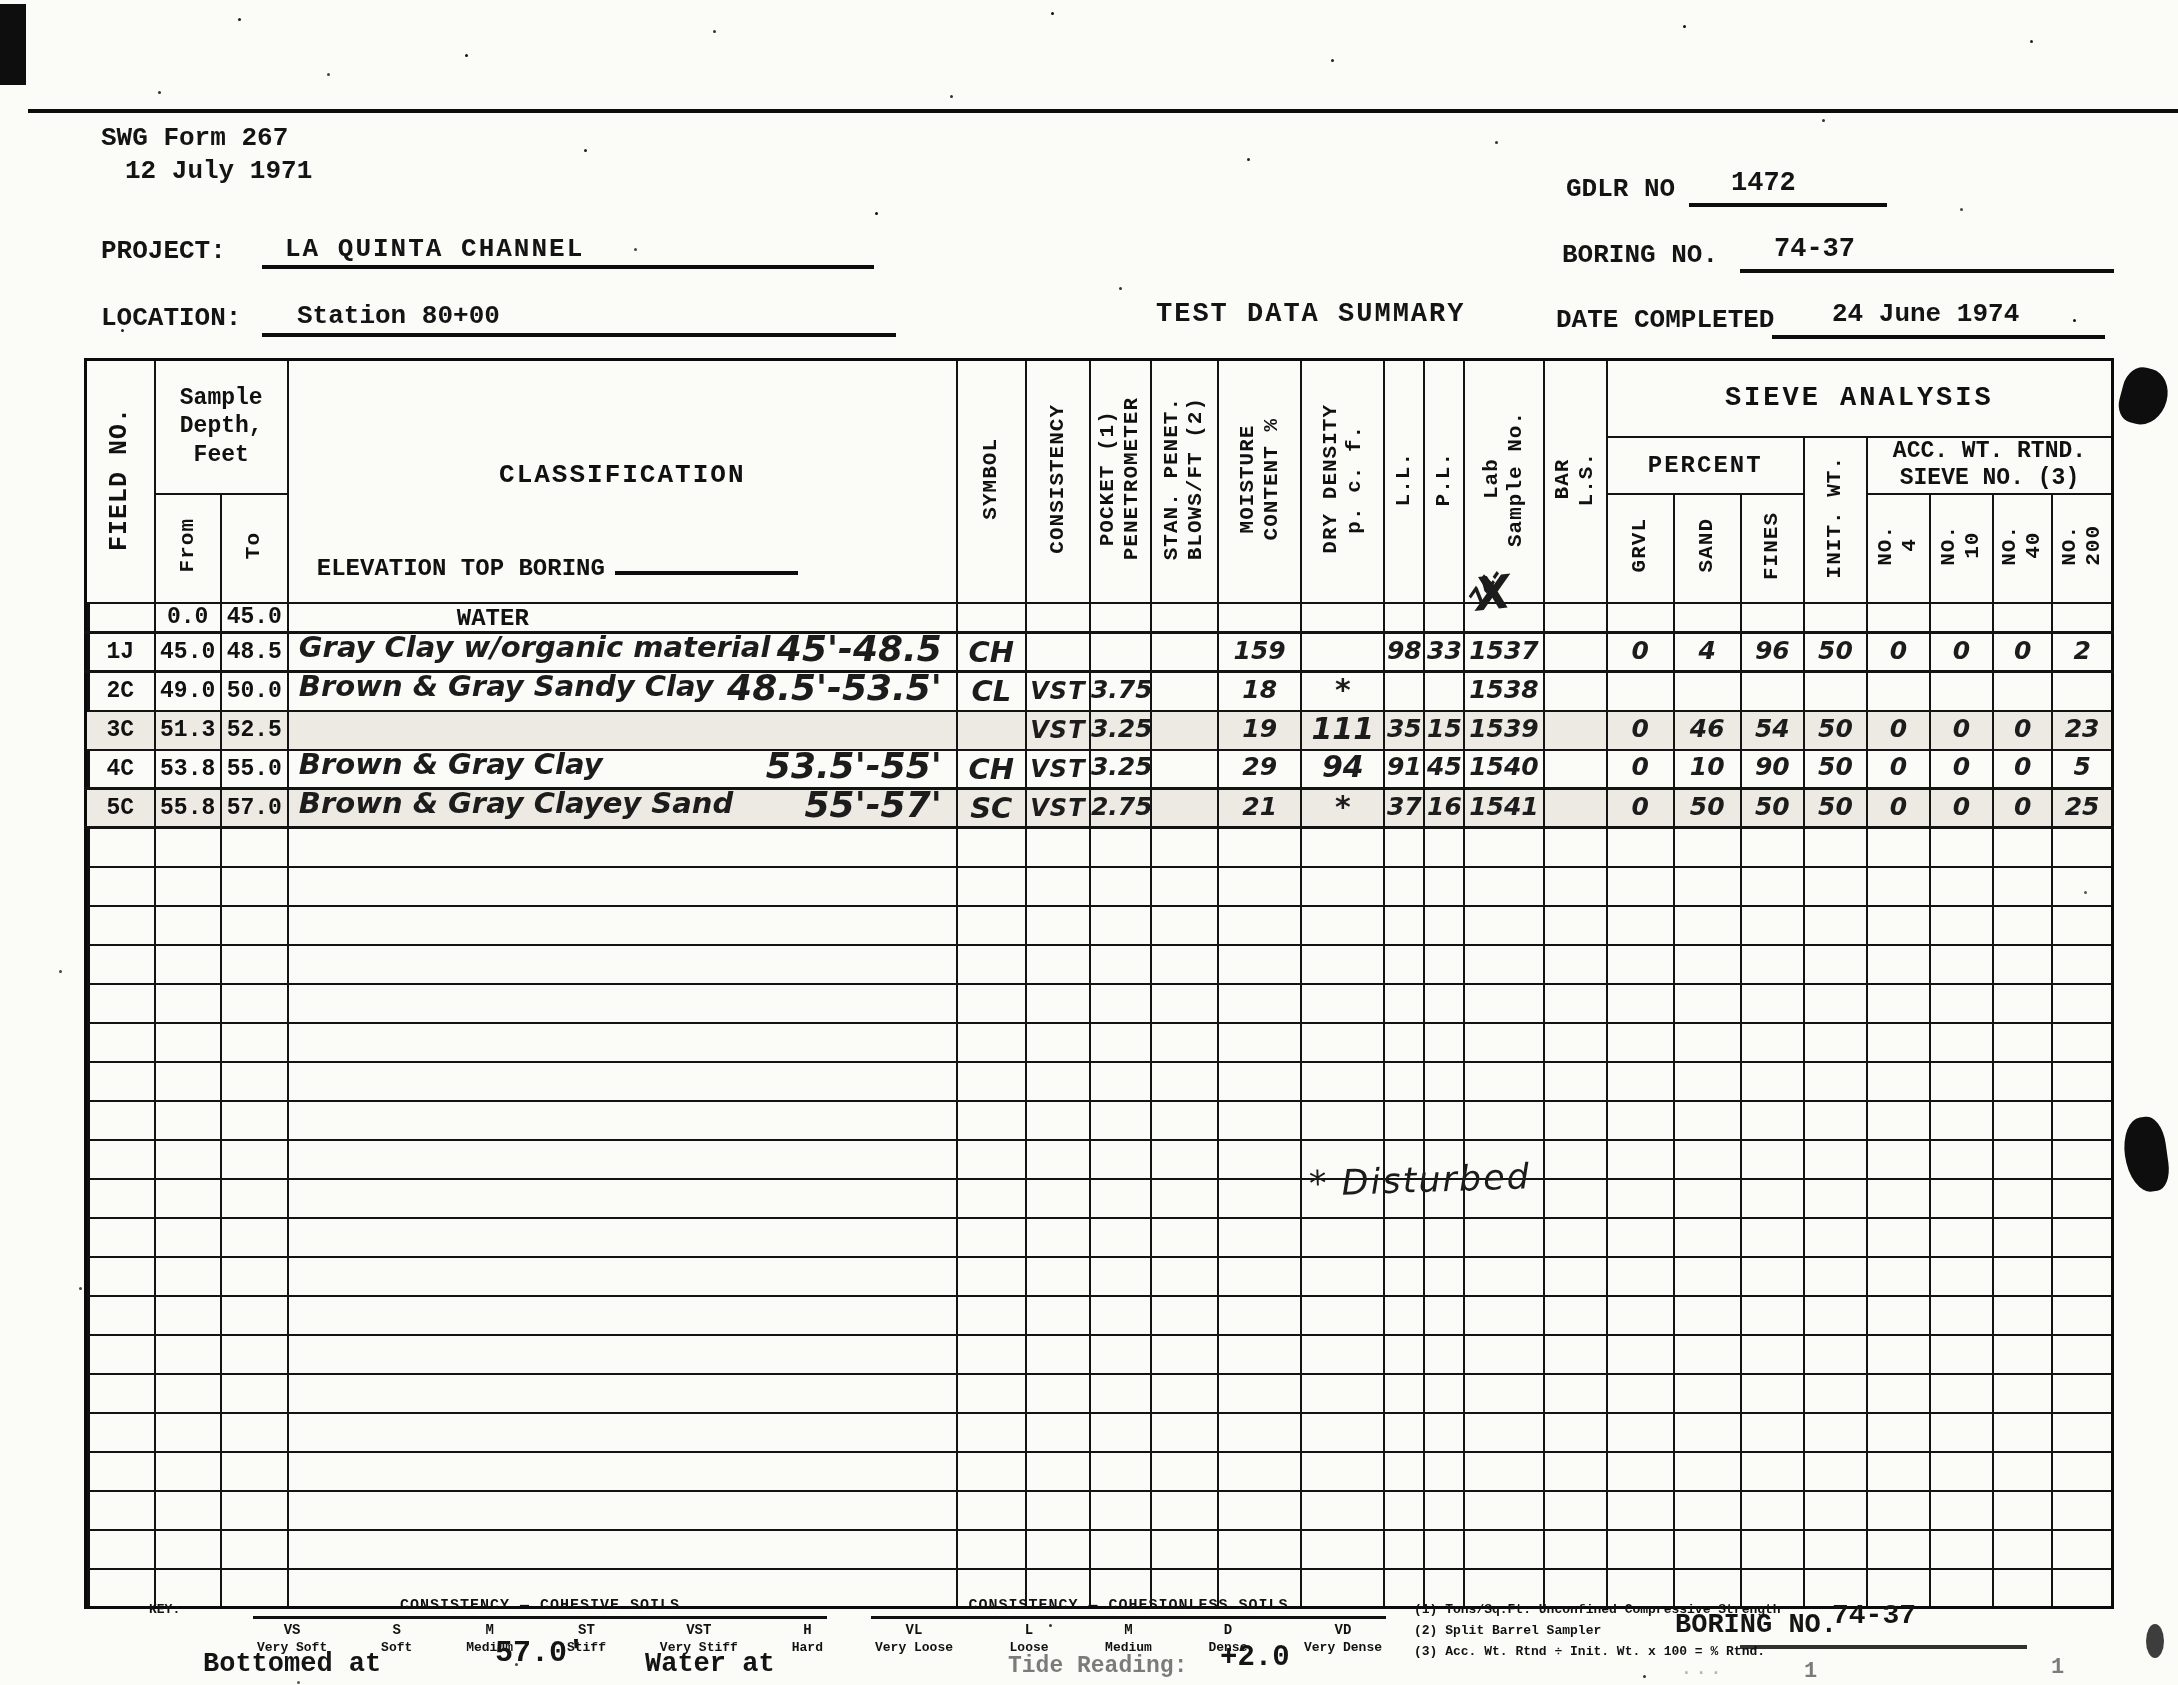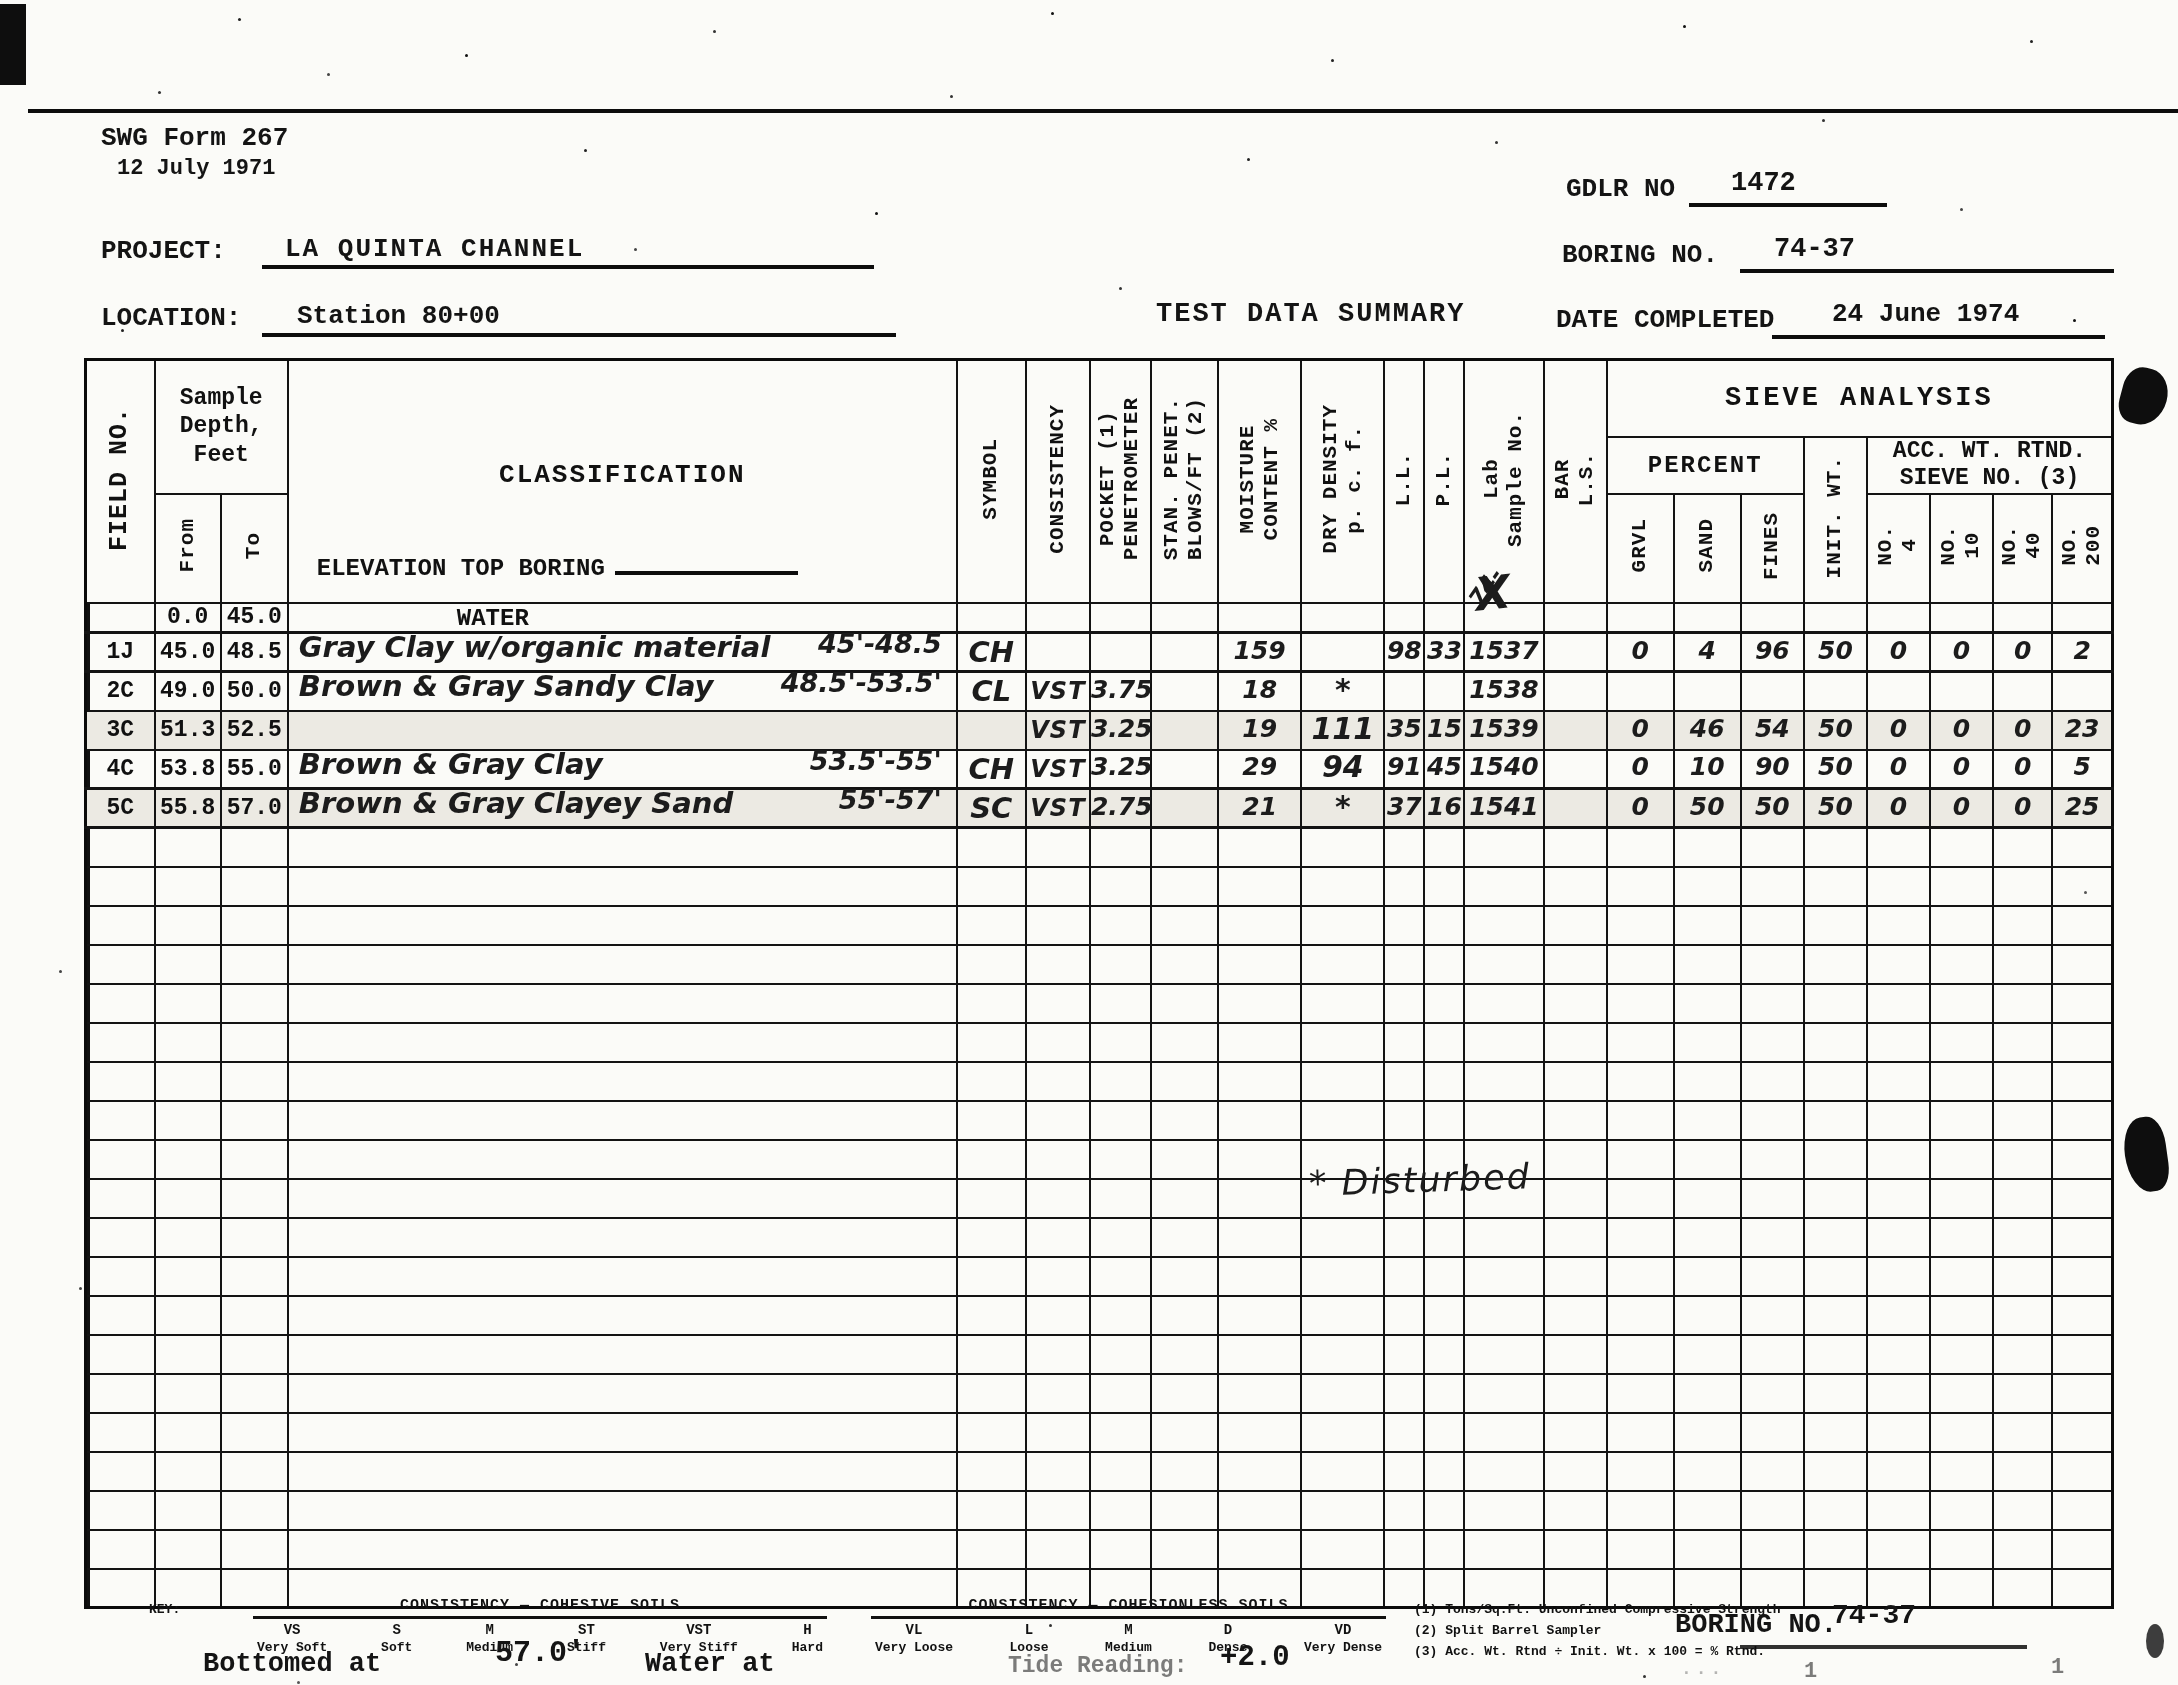--- a/index.html
+++ b/index.html
@@ -24,21 +24,21 @@
   .class-head{vertical-align:top;}
   .class-title{display:block;text-align:center;margin-top:79px;font:bold 26px "Liberation Mono", monospace;letter-spacing:2px;}
   .elev-line{display:block;text-align:left;margin:61px 0 0 28px;font:bold 24px "Liberation Mono", monospace;}
   .elev-blank{display:inline-block;width:183px;border-bottom:4px solid #0d0d0d;height:20px;margin-left:10px;}
   .sieve-title{font:bold 27px "Liberation Mono", monospace;letter-spacing:3px;}
   .percent-title{font:bold 24px "Liberation Mono", monospace;letter-spacing:2px;}
   .acc-title{font:bold 23px "Liberation Mono", monospace;line-height:1.2;}
   .sample-head{font:bold 23px "Liberation Mono", monospace;text-align:left;padding-left:6px;line-height:1.25;white-space:pre-line;}
   td.cell-typed{font:bold 23px "Liberation Mono", monospace;}
   .hw-name{font-size:29px;position:absolute;left:10px;top:-4px;white-space:nowrap;z-index:3;}
-  .hw-depth{font-size:27px;position:absolute;right:14px;top:-6px;white-space:nowrap;z-index:3;}
+  .hw-depth{font-size:36px;position:absolute;right:14px;top:-6px;white-space:nowrap;z-index:3;}
   .typed-water{font:bold 24px "Liberation Mono", monospace;position:absolute;left:168px;top:1px;}
   .hw-num{font-size:25px;display:inline-block;transform:translateY(-2px);}
   .hw-sym{font-size:29px;}
   .hw-con{font-size:24px;letter-spacing:1px;}
   .x-mark{position:absolute;left:10px;top:-38px;font-size:46px;transform:rotate(-6deg);z-index:4;}
   .lab-note{position:absolute;left:0px;bottom:2px;font-size:23px;transform:rotate(-55deg);z-index:4;}
   tr.shaded td{background:#eceae3;}
   tr.body-row{height:39px;}
   tr.water-row{height:30px;}
   tr.thick td{border-bottom-width:3px;}
@@ -58,21 +58,21 @@
 <body>
 
 <div class="blob" style="left:0;top:4px;width:26px;height:81px;"></div>
 <div class="blob" style="left:2121px;top:368px;width:46px;height:57px;border-radius:45% 55% 60% 40%;transform:rotate(15deg);"></div>
 <div class="blob" style="left:2125px;top:1117px;width:42px;height:75px;border-radius:55% 45% 40% 60%;transform:rotate(-8deg);"></div>
 <div class="blob" style="left:2146px;top:1624px;width:18px;height:34px;border-radius:50%;opacity:.8;"></div>
 <div class="speck" style="left:0;top:0;box-shadow:238px 18px #222,465px 54px #111,713px 30px #333,1051px 12px #111,1331px 59px #222,1683px 25px #111,2030px 40px #222,158px 91px #333,584px 149px #222,875px 212px #111,1495px 141px #333,121px 329px #222,2073px 319px #111,327px 73px #444,950px 95px #333,1247px 158px #222,1822px 119px #333,634px 248px #444,1119px 287px #333,1960px 208px #444,89px 535px #555,2099px 554px #333,59px 970px #444,2084px 891px #555,79px 1287px #444,1049px 1624px #333,515px 1663px #444,1643px 1675px #333,297px 1681px #555;"></div>
 <div class="toprule"></div>
 
 <div class="abs typed" style="left:101px;top:123px;font-size:26px;">SWG Form 267</div>
-<div class="abs typed" style="left:117px;top:156px;font-size:22px;">12 July 1971</div>
+<div class="abs typed" style="left:125px;top:156px;font-size:26px;">12 July 1971</div>
 <div class="abs typed" style="left:101px;top:236px;font-size:26px;">PROJECT:</div>
 <div class="abs typed" style="left:285px;top:234px;font-size:26px;letter-spacing:2px;">LA QUINTA CHANNEL</div>
 <div class="uline" style="left:262px;top:265px;width:612px;"></div>
 <div class="abs typed" style="left:101px;top:303px;font-size:26px;">LOCATION:</div>
 <div class="abs typed" style="left:289px;top:301px;font-size:26px;margin-left:8px;">Station 80+00</div>
 <div class="uline" style="left:262px;top:333px;width:634px;"></div>
 <div class="abs typed" style="left:1156px;top:267px;font-size:27px;letter-spacing:2px;margin-top:32px;">TEST DATA SUMMARY</div>
 <div class="abs typed" style="left:1566px;top:174px;font-size:26px;">GDLR NO</div>
 <div class="abs typed" style="left:1731px;top:168px;font-size:27px;">1472</div>
 <div class="uline" style="left:1689px;top:203px;width:198px;"></div>

